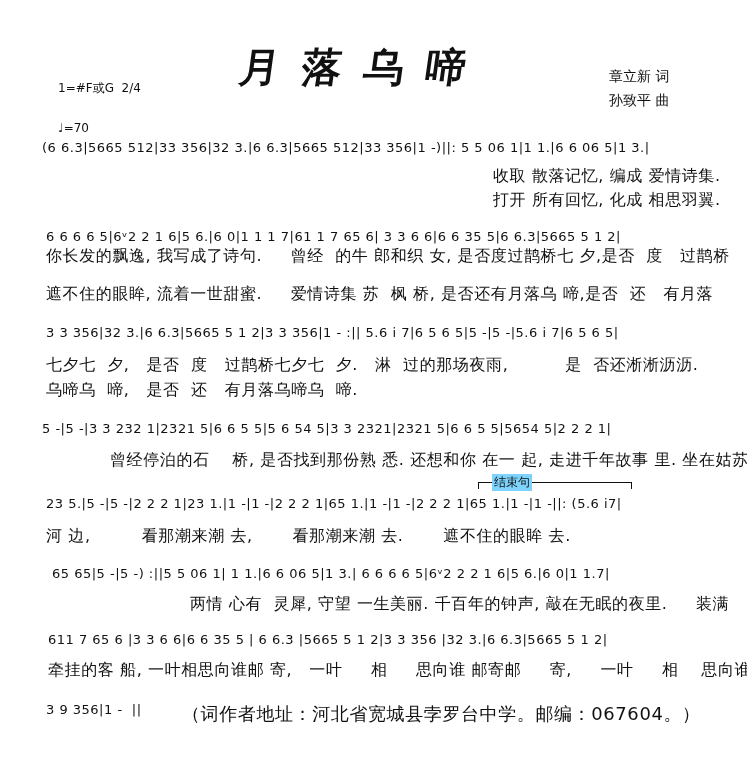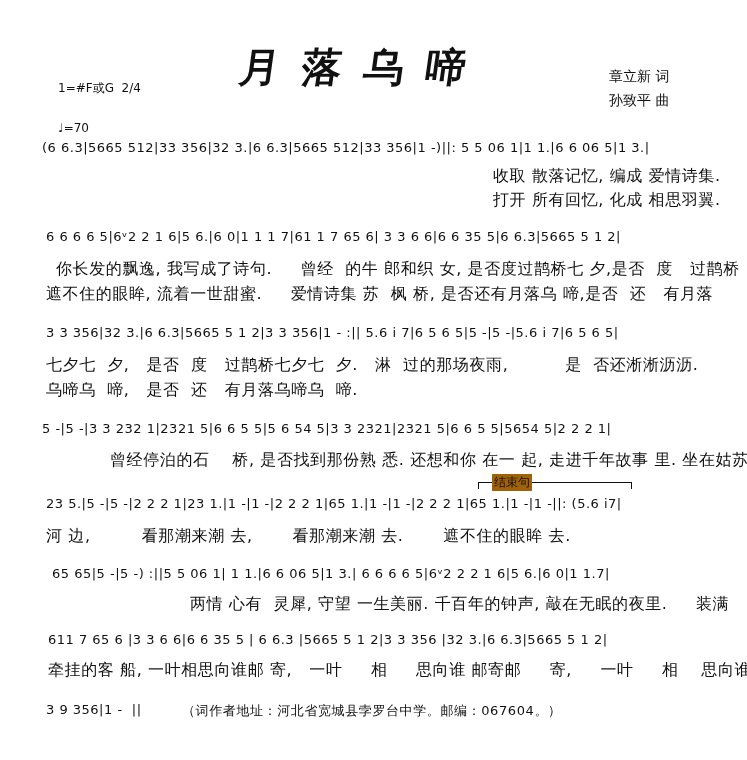--- a/index.html
+++ b/index.html
@@ -21,35 +21,35 @@
 <div class="abs credit" style="top:68px;">章立新 词</div>
 <div class="abs credit" style="top:92px;">孙致平 曲</div>
 <div class="abs meta" style="top:80px;">1=#F或G  2/4</div>
 <div class="abs meta" style="top:105px;margin-top:16px;">♩=70</div>
 
 <div class="abs notes" style="left:42px; top:140px;">(6 6.3|5665 512|33 356|32 3.|6 6.3|5665 512|33 356|1 -)||: 5 5 06 1|1 1.|6 6 06 5|1 3.|</div>
 <div class="abs lyric" style="left:493px; top:166px;">收取 散落记忆, 编成 爱情诗集.</div>
 <div class="abs lyric" style="left:493px; top:190px;">打开 所有回忆, 化成 相思羽翼.</div>
 
 <div class="abs notes" style="left:46px; top:229px;">6 6 6 6 5|6ᵛ2 2 1 6|5 6.|6 0|1 1 1 7|61 1 7 65 6| 3 3 6 6|6 6 35 5|6 6.3|5665 5 1 2|</div>
-<div class="abs lyric" style="left:46px; top:259px;margin-left:10px;">你长发的飘逸, 我写成了诗句.     曾经  的牛 郎和织 女, 是否度过鹊桥七 夕,是否  度   过鹊桥</div>
+<div class="abs lyric" style="left:46px; top:246px;">你长发的飘逸, 我写成了诗句.     曾经  的牛 郎和织 女, 是否度过鹊桥七 夕,是否  度   过鹊桥</div>
 <div class="abs lyric" style="left:46px; top:284px;">遮不住的眼眸, 流着一世甜蜜.     爱情诗集 苏  枫 桥, 是否还有月落乌 啼,是否  还   有月落</div>
 
 <div class="abs notes" style="left:46px; top:325px;">3 3 356|32 3.|6 6.3|5665 5 1 2|3 3 356|1 - :|| 5.6 i 7|6 5 6 5|5 -|5 -|5.6 i 7|6 5 6 5|</div>
 <div class="abs lyric" style="left:46px; top:355px;">七夕七  夕,   是否  度   过鹊桥七夕七  夕.   淋  过的那场夜雨,          是  否还淅淅沥沥.</div>
 <div class="abs lyric" style="left:46px; top:380px;">乌啼乌  啼,   是否  还   有月落乌啼乌  啼.</div>
 
 <div class="abs notes" style="left:42px; top:421px;">5 -|5 -|3 3 232 1|2321 5|6 6 5 5|5 6 54 5|3 3 2321|2321 5|6 6 5 5|5654 5|2 2 2 1|</div>
 <div class="abs lyric" style="left:110px; top:450px;">曾经停泊的石    桥, 是否找到那份熟 悉. 还想和你 在一 起, 走进千年故事 里. 坐在姑苏</div>
 
 <div class="abs bracket" style="left:478px; top:482px; width:152px;"></div>
-<div class="abs mark" style="left:492px; top:474px; background:#a16207; padding:0 2px;">结束句</div>
+<div class="abs mark" style="left:492px; top:474px; background:#7dd3fc; padding:0 2px;">结束句</div>
 <div class="abs notes" style="left:46px; top:496px;">23 5.|5 -|5 -|2 2 2 1|23 1.|1 -|1 -|2 2 2 1|65 1.|1 -|1 -|2 2 2 1|65 1.|1 -|1 -||: (5.6 i7|</div>
 <div class="abs lyric" style="left:46px; top:526px;">河 边,         看那潮来潮 去,       看那潮来潮 去.       遮不住的眼眸 去.</div>
 
 <div class="abs notes" style="left:52px; top:566px;">65 65|5 -|5 -) :||5 5 06 1| 1 1.|6 6 06 5|1 3.| 6 6 6 6 5|6ᵛ2 2 2 1 6|5 6.|6 0|1 1.7|</div>
 <div class="abs lyric" style="left:190px; top:594px;">两情 心有  灵犀, 守望 一生美丽. 千百年的钟声, 敲在无眠的夜里.     装满</div>
 
 <div class="abs notes" style="left:48px; top:632px;">611 7 65 6 |3 3 6 6|6 6 35 5 | 6 6.3 |5665 5 1 2|3 3 356 |32 3.|6 6.3|5665 5 1 2|</div>
 <div class="abs lyric" style="left:48px; top:660px;">牵挂的客 船, 一叶相思向谁邮 寄,   一叶     相     思向谁 邮寄邮     寄,     一叶     相    思向谁</div>
 
 <div class="abs notes" style="left:46px; top:702px;">3 9 356|1 -  ||</div>
-<div class="abs lyric" style="left:182px; top:702px; font-size:13px;">（词作者地址：河北省宽城县孛罗台中学。邮编：067604。）</div>
+<div class="abs lyric" style="left:182px; top:702px; font-size:18px;">（词作者地址：河北省宽城县孛罗台中学。邮编：067604。）</div>
 
 </body></html>

